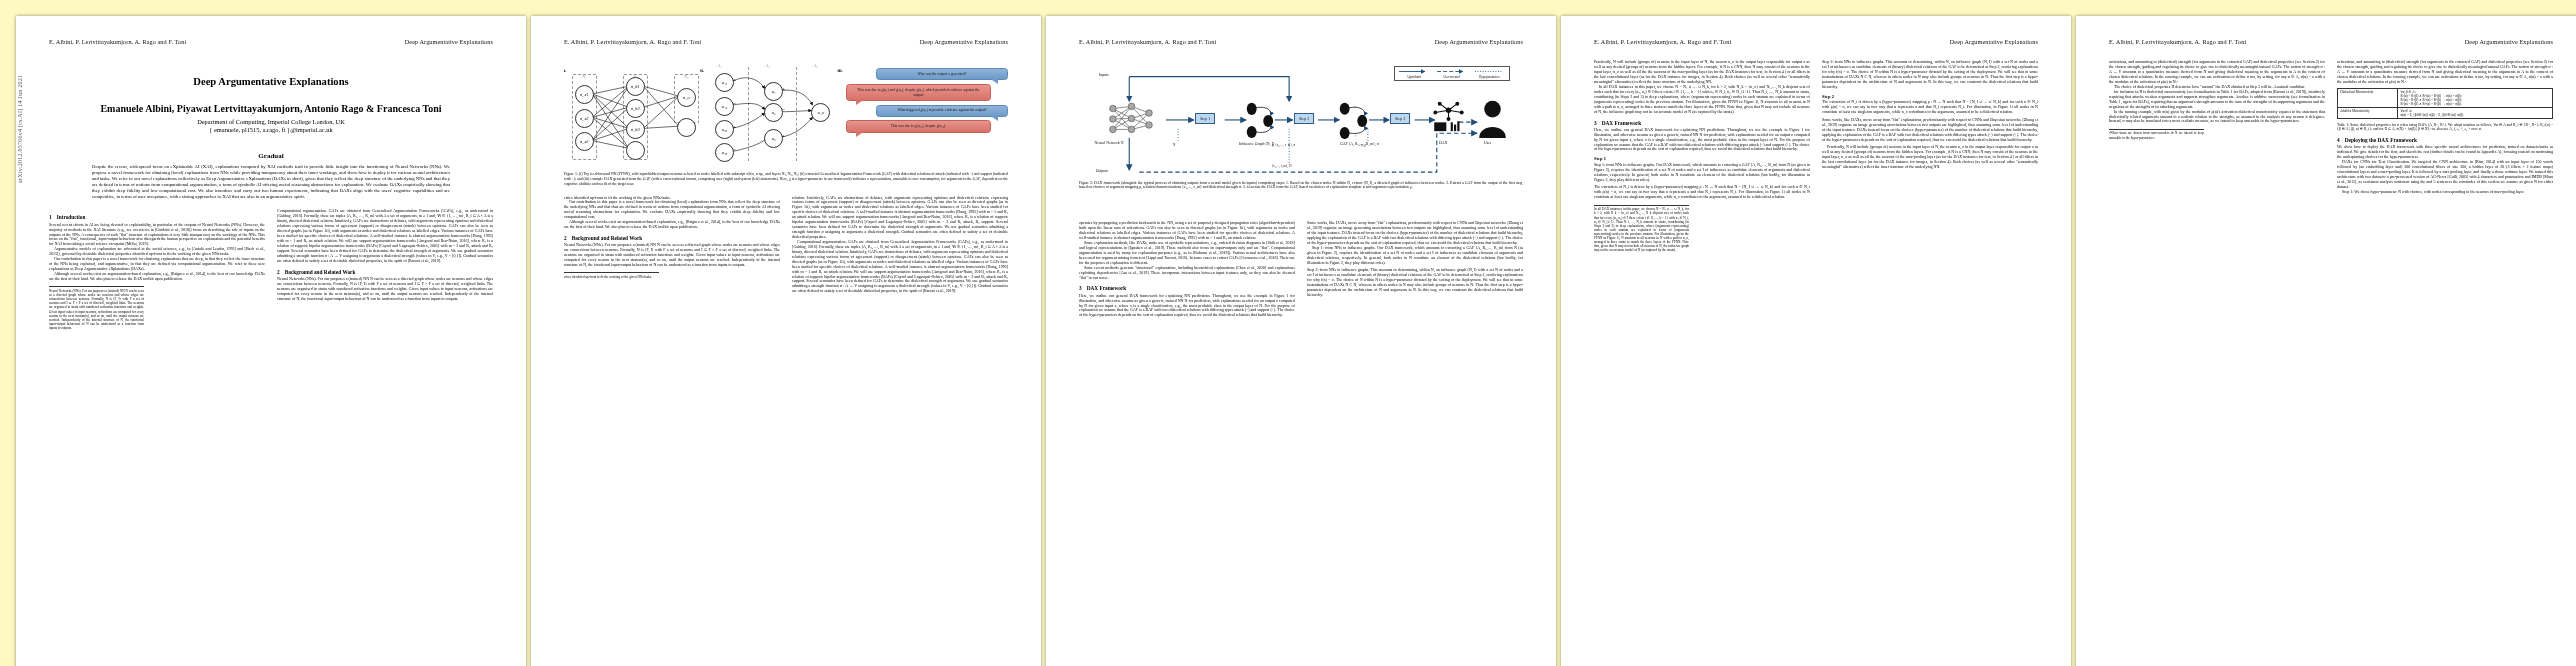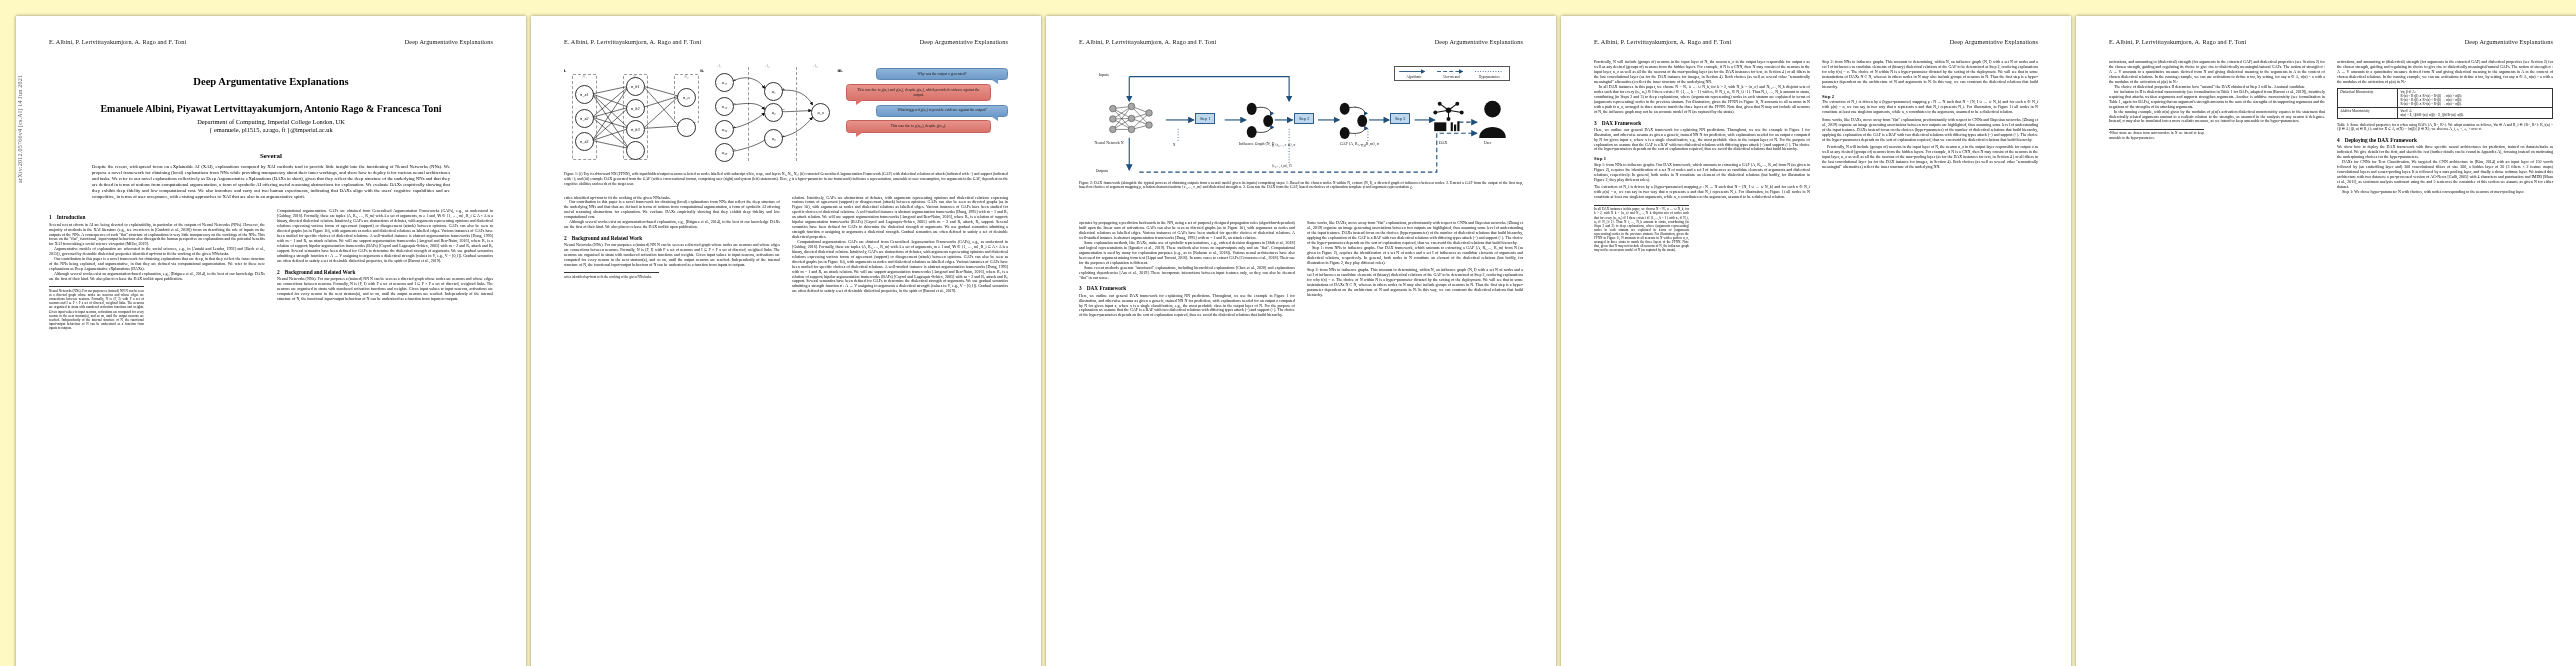--- a/index.html
+++ b/index.html
@@ -112,21 +112,21 @@
           <span>Deep Argumentative Explanations</span>
         </div>
         <div class="rule"></div>
       </div>
 
       <div class="title">Deep Argumentative Explanations</div>
       <div class="authors">Emanuele Albini, Piyawat Lertvittayakumjorn, Antonio Rago &amp; Francesca Toni</div>
       <div class="affil">Department of Computing, Imperial College London, UK</div>
       <div class="email">{ emanuele, pl1515, a.rago, ft }@imperial.ac.uk</div>
 
-      <div class="abs-head">Several</div>
+      <div class="abs-head">Gradual</div>
       <div class="abstract">Despite the recent, widespread focus on eXplainable AI (XAI), explanations computed by XAI methods tend to provide little insight into the functioning of Neural Networks (NNs). We propose a novel framework for obtaining (local) explanations from NNs while providing transparency about their inner workings, and show how to deploy it for various neural architectures and tasks. We refer to our novel explanations collectively as Deep Argumentative eXplanations (DAXs in short), given that they reflect the deep structure of the underlying NNs and that they are defined in terms of notions from computational argumentation, a form of symbolic AI offering useful reasoning abstractions for explanation. We evaluate DAXs empirically showing that they exhibit deep fidelity and low computational cost. We also introduce and carry out two human experiments, indicating that DAXs align with the users' cognitive capabilities and are competitive, in terms of user acceptance, with existing approaches to XAI that are also in an argumentative spirit.</div>
 
       <div class="cols">
         <div class="col">
           <h2 class="sec">
             <span>1</span>
             <span>Introduction</span>
           </h2>
           <p class="noind">Several recent efforts in AI are being devoted to explainability, in particular of the outputs of Neural Networks (NNs). However, the majority of methods in the XAI literature (e.g., see overviews in [Guidotti et al., 2018]) focus on describing the role of inputs on the outputs of the NNs. A consequence of such "flat" structure of explanations is very little transparency on the workings of the NNs. This focus on the "flat", functional, input-output behaviour also disregards the human perspective on explanations and the potential benefits for XAI from taking a social science viewpoint [Miller, 2019].</p>
           <p>Argumentative models of explanation are advocated in the social sciences, e.g., in [Antaki and Leudar, 1992] and [Bach et al., 2015]), governed by desirable dialectical properties identified up-front to fit the working of the given NNs/tasks.</p>

